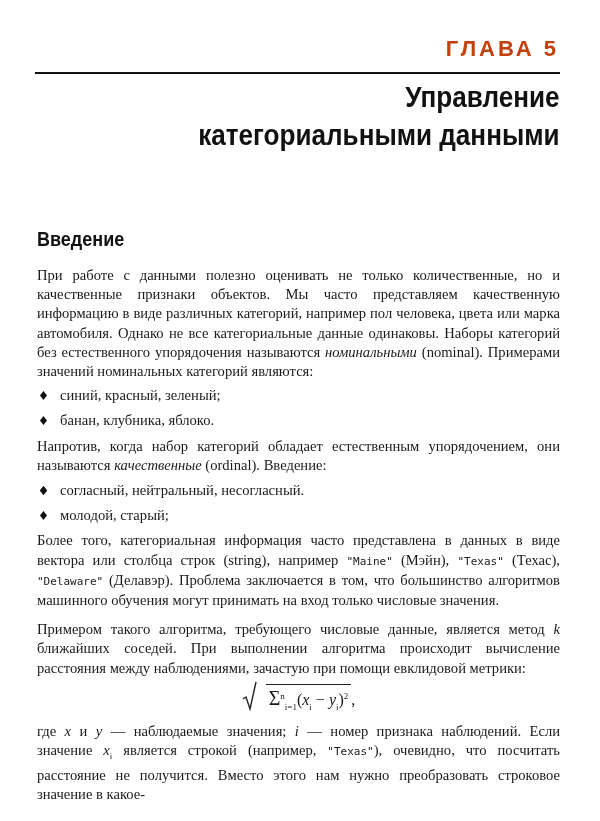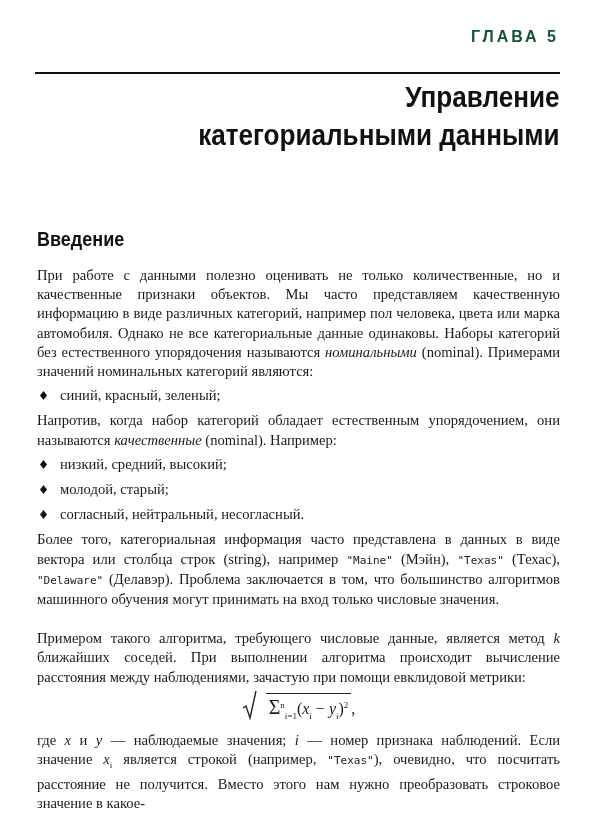--- a/index.html
+++ b/index.html
@@ -1,39 +1,39 @@
 <!DOCTYPE html>
 <html><head>
 <meta charset="utf-8">
 <style>
   html, body { margin:0; padding:0; background:#ffffff; }
   body { width:600px; height:821px; position:relative; overflow:hidden; color:#1a1a1a; }
   .chapter-label {
-    position:absolute; right:41px; top:28px;
-    font-family:"Liberation Sans", sans-serif; font-weight:bold; font-size:16px;
-    letter-spacing:3px; color:#14532d;
+    position:absolute; right:41px; top:36px;
+    font-family:"Liberation Sans", sans-serif; font-weight:bold; font-size:22px;
+    letter-spacing:3px; color:#c2410c;
   }
   .rule { position:absolute; left:35px; right:40px; top:72px; height:2px; background:#111; }
   .chapter-title {
     position:absolute; right:40px; top:78px; text-align:right;
     font-family:"Liberation Sans", sans-serif; font-weight:bold; font-size:29px;
     line-height:38px; color:#111; transform:scaleX(0.9); transform-origin:right top;
   }
   .section-title {
     position:absolute; left:37px; top:228px;
     font-family:"Liberation Sans", sans-serif; font-weight:bold; font-size:20px;
     color:#111; transform:scaleX(0.9); transform-origin:left top;
   }
   .body {
     position:absolute; left:37px; right:40px; top:266px;
     font-family:"Liberation Serif", serif; font-size:14.6px; line-height:19.2px;
     color:#1a1a1a; text-align:justify;
   }
   .body p { margin:0; }
-  .body p.gap { margin-top:20px; }
+  .body p.gap { margin-top:10px; }
   ul.bullets { list-style:none; margin:5px 0 0 0; padding:0; }
   ul.bullets li { position:relative; padding-left:23px; line-height:19.2px; margin-bottom:6px; text-align:left; }
   .diamond {
     position:absolute; left:3px; top:5px; width:7px; height:9px;
   }
   .diamond svg { display:block; }
   em.term { font-style:italic; }
   .code { font-family:"DejaVu Sans Mono", monospace; font-size:11px; }
   .formula {
     text-align:center; margin:6px 0 6px 0; height:32px;
@@ -61,40 +61,45 @@
 <div class="body">
   <p>
     <span>При работе с данными полезно оценивать не только количественные, но и качественные признаки объектов. Мы часто представляем качественную информацию в виде различных категорий, например пол человека, цвета или марка автомобиля. Однако не все категориальные данные одинаковы. Наборы категорий без естественного упорядочения называются </span><em class="term">номинальными</em><span> (nominal). Примерами значений номинальных категорий являются:</span>
   </p>
   <ul class="bullets">
     <li><span class="diamond">
           <svg width="7" height="9" viewBox="0 0 7 9">
             <path d="M3.5 0 L7 4.5 L3.5 9 L0 4.5 Z" fill="#111"></path>
           </svg>
         </span><span>синий, красный, зеленый;</span></li>
+    <li><span class="diamond">
+          <svg width="7" height="9" viewBox="0 0 7 9">
+            <path d="M3.5 0 L7 4.5 L3.5 9 L0 4.5 Z" fill="#111"></path>
+          </svg>
+        </span><span>банан, клубника, яблоко.</span></li>
   </ul>
   <p>
-    <span>Напротив, когда набор категорий обладает естественным упорядочением, они называются </span><em class="term">качественные</em><span> (nominal). Например:</span>
+    <span>Напротив, когда набор категорий обладает естественным упорядочением, они называются </span><em class="term">качественные</em><span> (ordinal). Введение:</span>
   </p>
   <ul class="bullets">
     <li><span class="diamond">
           <svg width="7" height="9" viewBox="0 0 7 9">
             <path d="M3.5 0 L7 4.5 L3.5 9 L0 4.5 Z" fill="#111"></path>
           </svg>
-        </span><span>низкий, средний, высокий;</span></li>
+        </span></li>
+    <li><span class="diamond">
+          <svg width="7" height="9" viewBox="0 0 7 9">
+            <path d="M3.5 0 L7 4.5 L3.5 9 L0 4.5 Z" fill="#111"></path>
+          </svg>
+        </span><span>согласный, нейтральный, несогласный.</span></li>
     <li><span class="diamond">
           <svg width="7" height="9" viewBox="0 0 7 9">
             <path d="M3.5 0 L7 4.5 L3.5 9 L0 4.5 Z" fill="#111"></path>
           </svg>
         </span><span>молодой, старый;</span></li>
-    <li><span class="diamond">
-          <svg width="7" height="9" viewBox="0 0 7 9">
-            <path d="M3.5 0 L7 4.5 L3.5 9 L0 4.5 Z" fill="#111"></path>
-          </svg>
-        </span><span>согласный, нейтральный, несогласный.</span></li>
   </ul>
   <p>
     <span>Более того, категориальная информация часто представлена в данных в виде вектора или столбца строк (string), например </span><span class="code">"Maine"</span><span> (Мэйн), </span><span class="code">"Texas"</span><span> (Техас), </span><span class="code">"Delaware"</span><span> (Делавэр). Проблема заключается в том, что большинство алгоритмов машинного обучения могут принимать на вход только числовые значения.</span>
   </p>
   <p class="gap">
     <span>Примером такого алгоритма, требующего числовые данные, является метод </span><em>k</em><span> ближайших соседей. При выполнении алгоритма происходит вычисление расстояния между наблюдениями, зачастую при помощи евклидовой метрики:</span>
   </p>
   <div class="formula">
     <span class="sqrt">
       <svg class="radical" width="15" height="30" viewBox="0 0 15 30">

